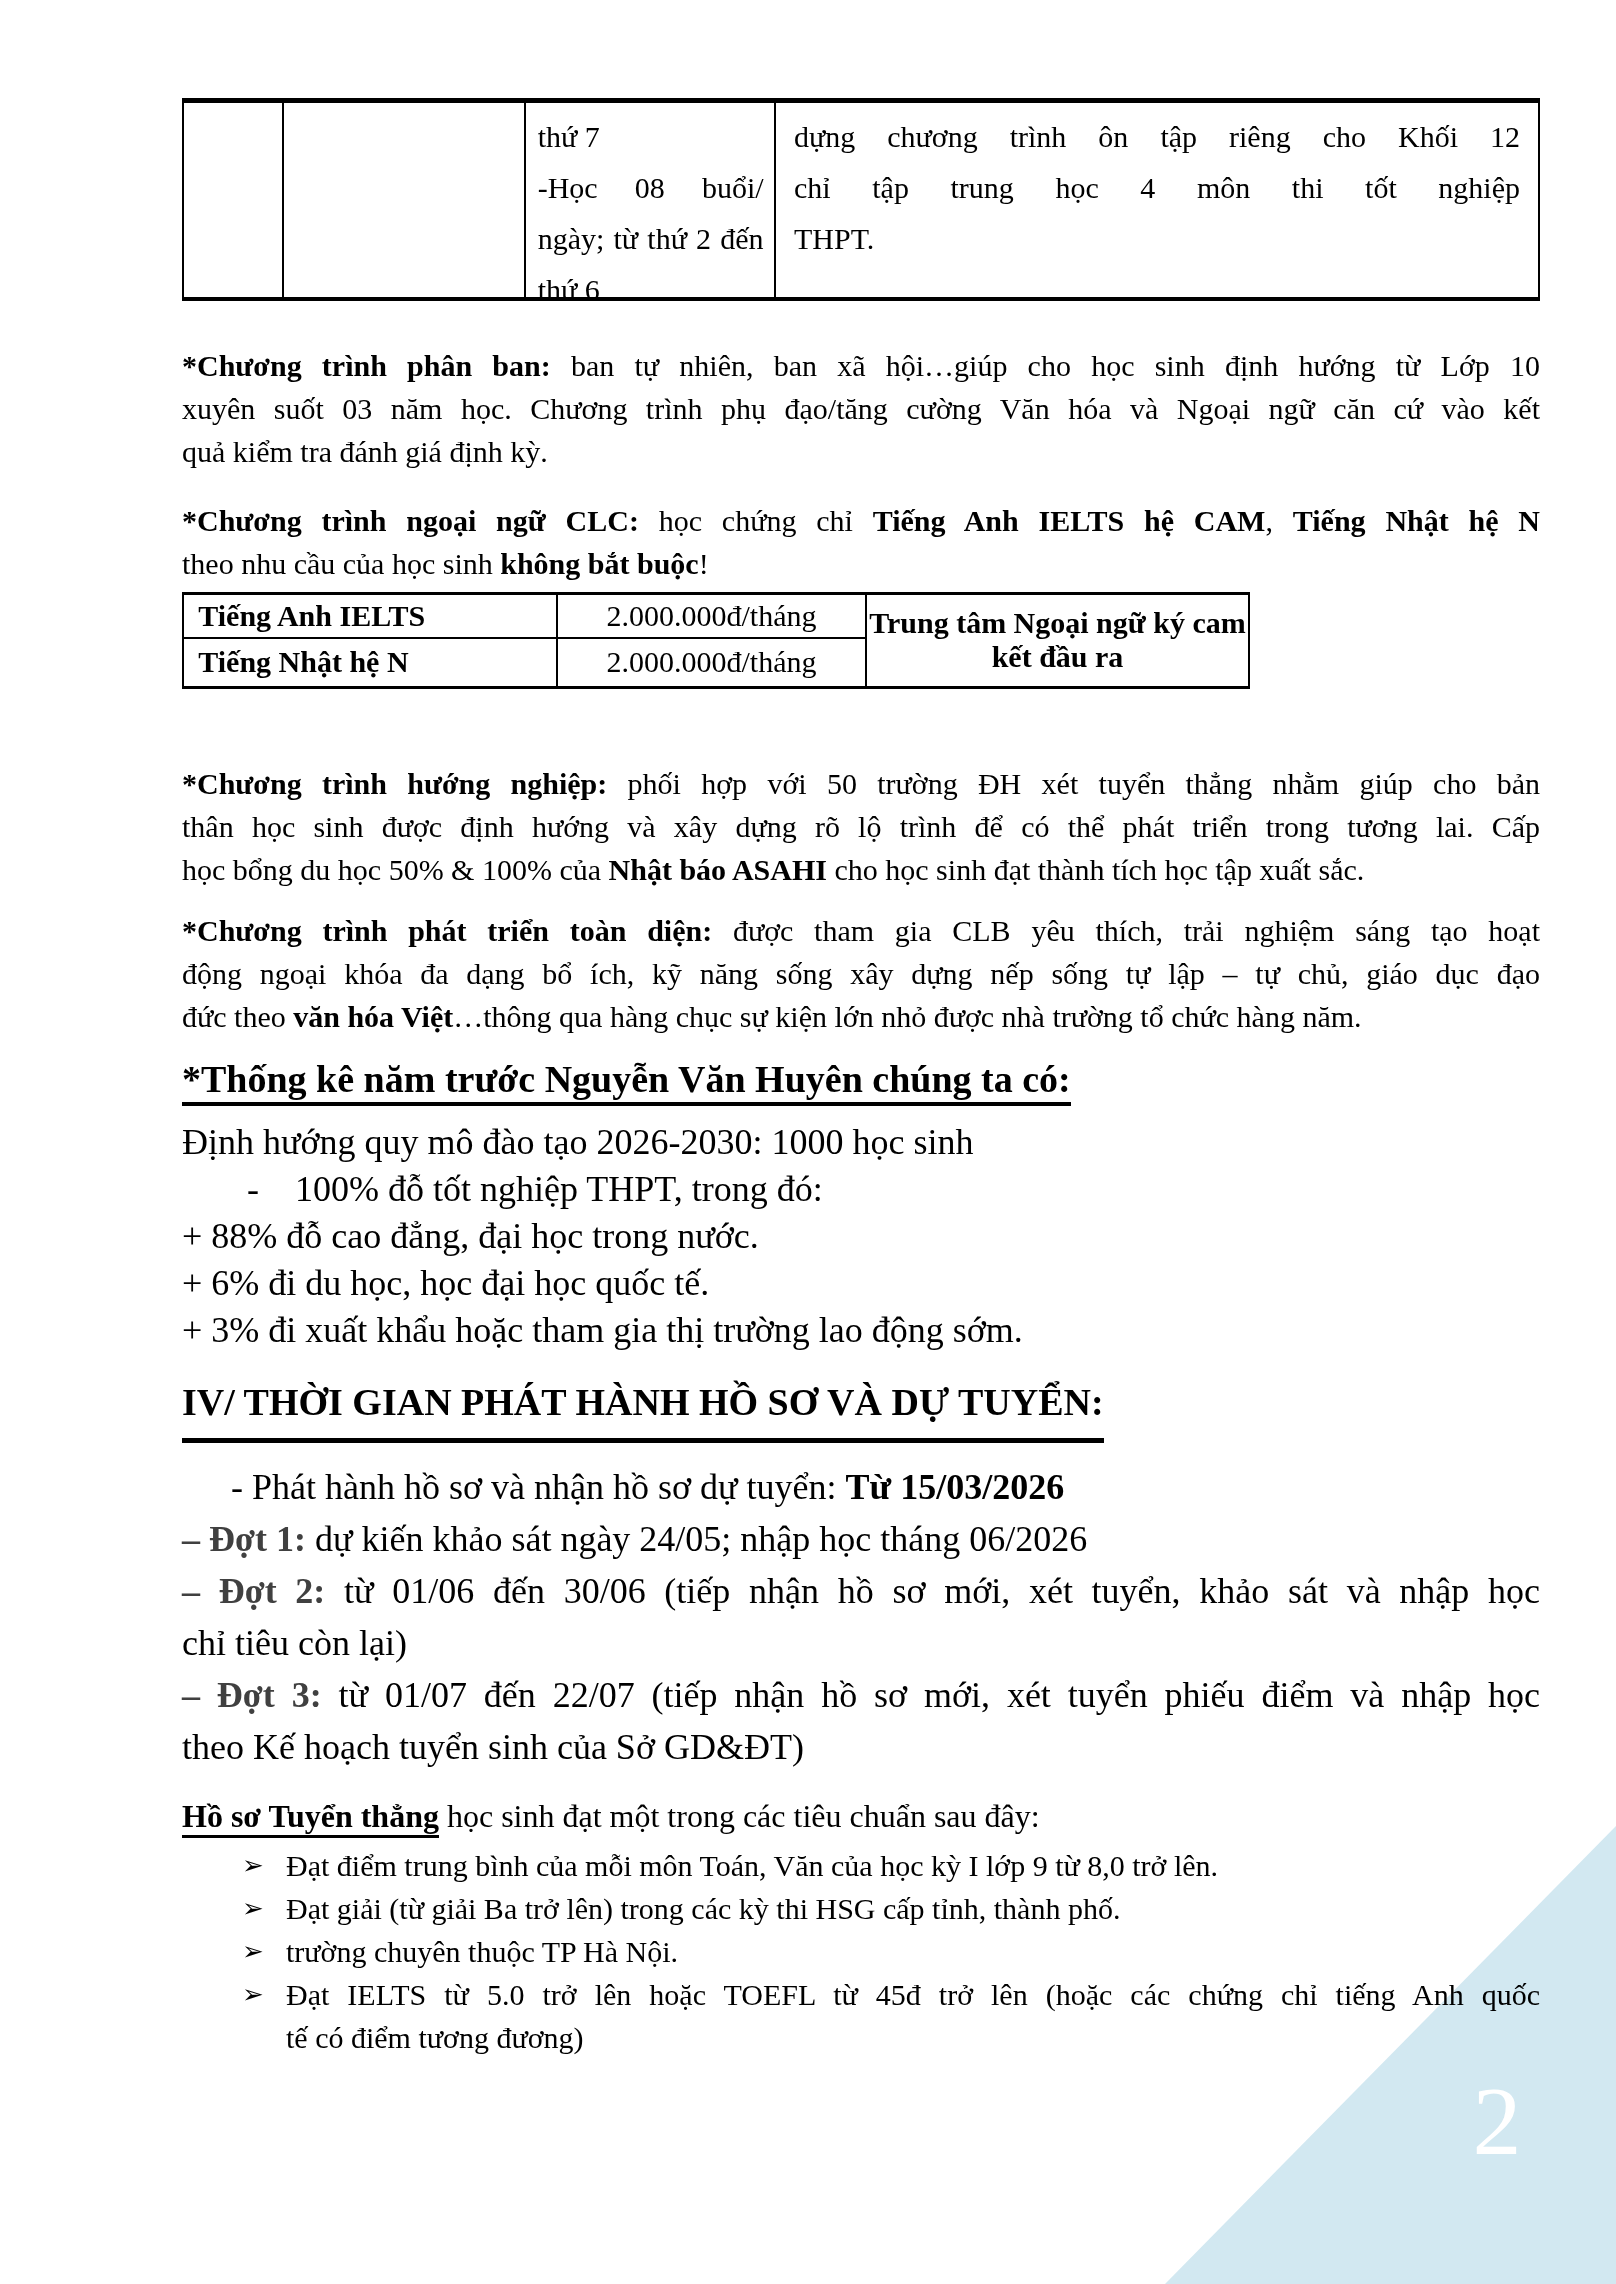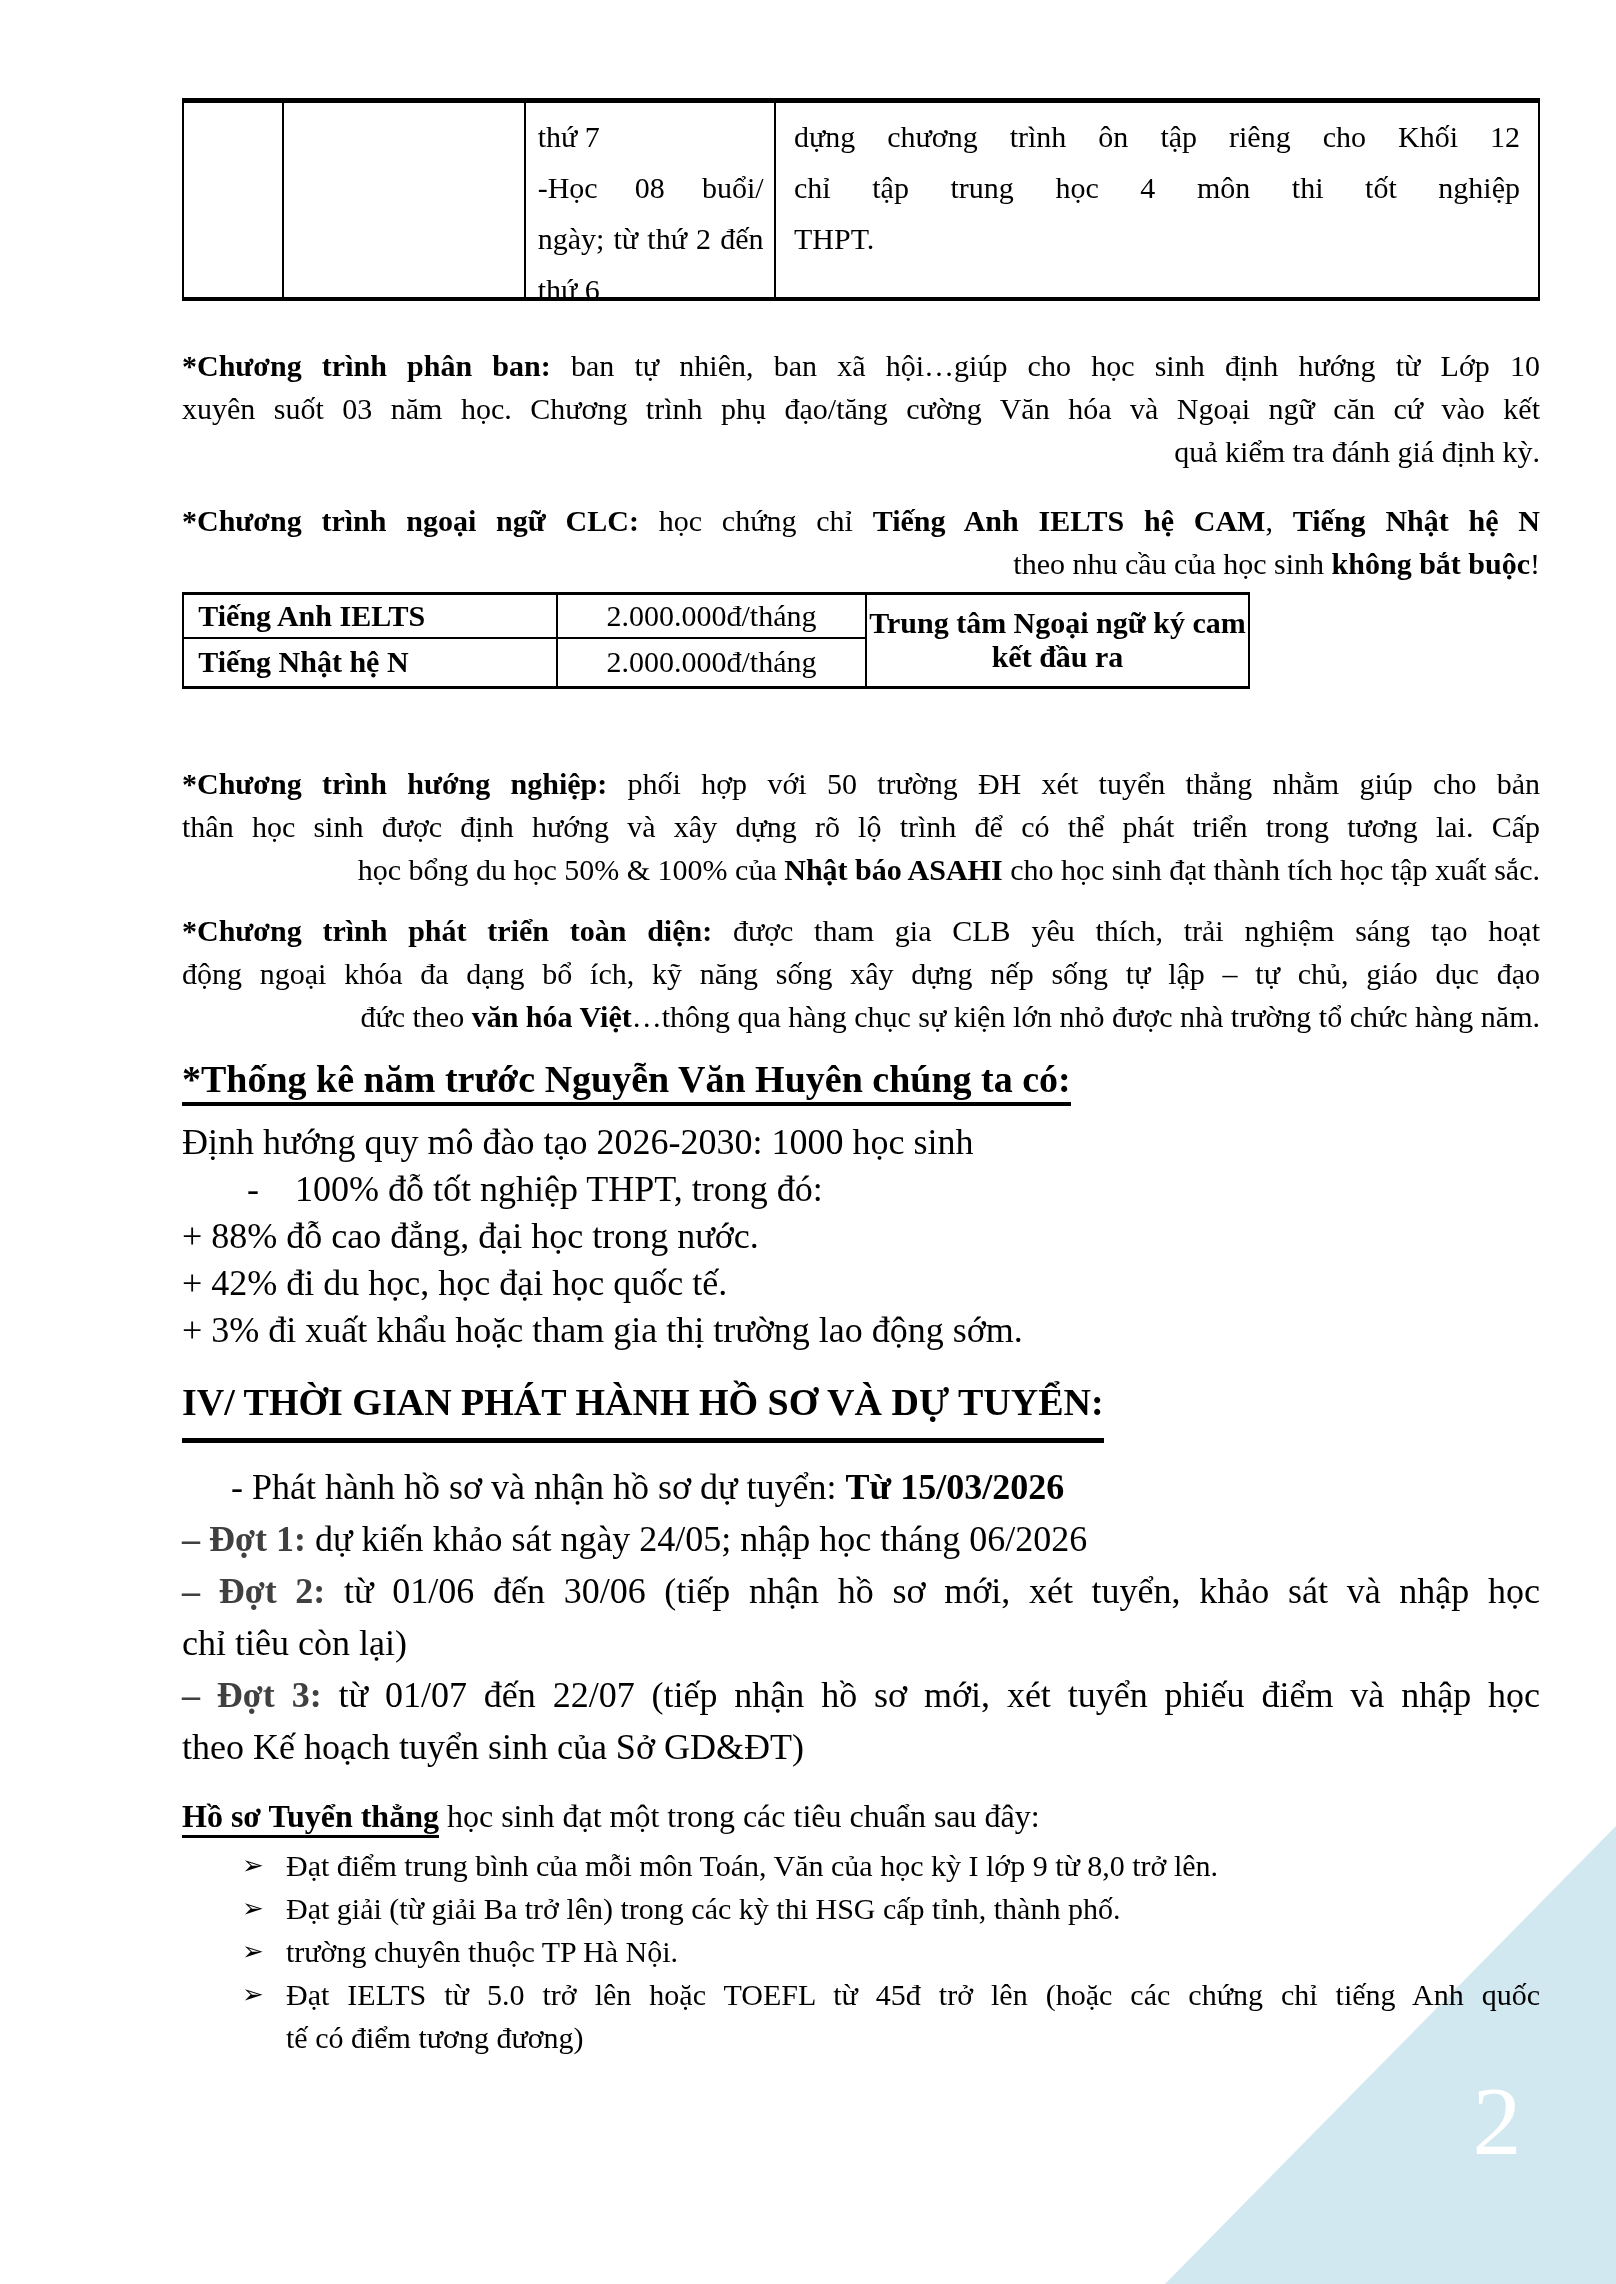--- a/index.html
+++ b/index.html
@@ -18,21 +18,21 @@
   .tcol1{width:100px;}
   .tcol2{width:242px;}
   .tcol3{width:250px;padding:7.8px 10.4px 0 11.7px;}
   .tcol4{flex:1;padding:7.8px 18px 0 18px;}
   .tt-line{font-size:30px;line-height:51px;white-space:nowrap;}
   .tcol4 .tt-line{white-space:normal;}
   .jl{text-align:justify;text-align-last:justify;white-space:normal !important;}
 
   
   .para{font-size:30px;line-height:43px;}
-  .para .pline{min-height:43px;text-align:right;}
+  .para .pline{min-height:43px;}
   b{font-weight:700;}
   .mt-phanban{margin-top:43px;}
   .mt-clc{margin-top:26px;}
   .mt-huongnghiep{margin-top:73px;}
   .mt-toandien{margin-top:18px;}
 
   
   .ftable{margin-top:6.5px;width:1068px;display:grid;grid-template-columns:374px 309px 1fr;
           grid-template-rows:44px 47px;border:2px solid #000;border-top-width:3.3px;border-bottom-width:3.3px;
           box-sizing:border-box;font-size:30px;}
@@ -125,21 +125,21 @@
     <div class="pline jl"><b>*Chương trình phát triển toàn diện:</b><span> được tham gia CLB yêu thích, trải nghiệm sáng tạo hoạt</span></div>
     <div class="pline jl">động ngoại khóa đa dạng bổ ích, kỹ năng sống xây dựng nếp sống tự lập – tự chủ, giáo dục đạo</div>
     <div class="pline"><span>đức theo </span><b>văn hóa Việt</b><span>…thông qua hàng chục sự kiện lớn nhỏ được nhà trường tổ chức hàng năm.</span></div>
   </div>
 
   <div class="bighead"><span class="ul">*Thống kê năm trước Nguyễn Văn Huyên chúng ta có:</span></div>
   <div class="stats">
     <div class="sline">Định hướng quy mô đào tạo 2026-2030: 1000 học sinh</div>
     <div class="sline stat-indent"><span>-</span><span class="stat-gap"></span><span>100% đỗ tốt nghiệp THPT, trong đó:</span></div>
     <div class="sline">+ 88% đỗ cao đẳng, đại học trong nước.</div>
-    <div class="sline">+ 42% đi du học, học đại học quốc tế.</div>
+    <div class="sline">+ 6% đi du học, học đại học quốc tế.</div>
     <div class="sline">+ 3% đi xuất khẩu hoặc tham gia thị trường lao động sớm.</div>
   </div>
 
   <div class="ivhead"><span class="ul">IV/ THỜI GIAN PHÁT HÀNH HỒ SƠ VÀ DỰ TUYỂN:</span></div>
   <div class="ivlines">
     <div class="iline issue-indent"><span>- Phát hành hồ sơ và nhận hồ sơ dự tuyển: </span><b>Từ 15/03/2026</b></div>
     <div class="iline"><span class="glabel" style="color: rgb(64, 64, 64);">– Đợt 1:</span><span> dự kiến khảo sát ngày 24/05; nhập học tháng 06/2026</span></div>
     <div class="iline jl"><span class="glabel" style="color: rgb(64, 64, 64);">– Đợt 2:</span><span> từ 01/06 đến 30/06 (tiếp nhận hồ sơ mới, xét tuyển, khảo sát và nhập học</span></div>
     <div class="iline">chỉ tiêu còn lại)</div>
     <div class="iline jl"><span class="glabel" style="color: rgb(64, 64, 64);">– Đợt 3:</span><span> từ 01/07 đến 22/07 (tiếp nhận hồ sơ mới, xét tuyển phiếu điểm và nhập học</span></div>

